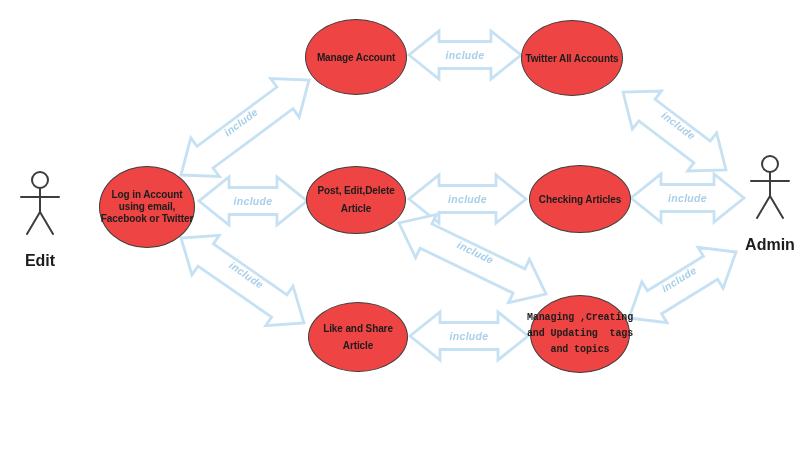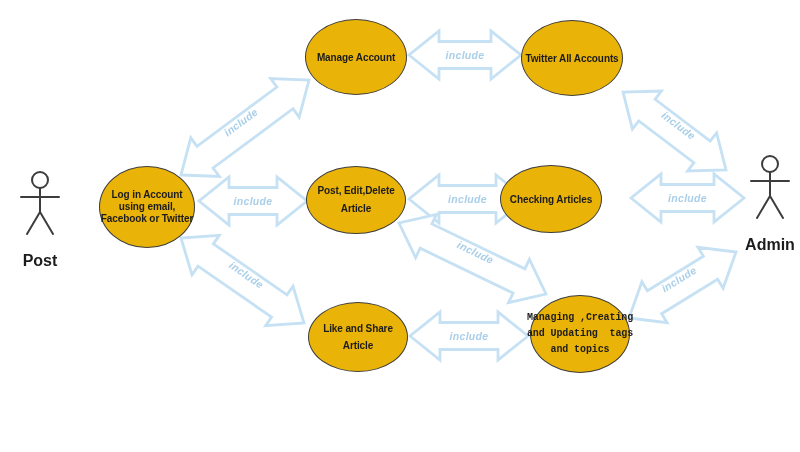--- a/index.html
+++ b/index.html
@@ -3,21 +3,21 @@
 <meta charset="utf-8">
 <style>
   html,body{margin:0;padding:0;background:#ffffff;}
   body{width:800px;height:452px;overflow:hidden;
        font-family:"Liberation Sans",sans-serif;}
   .stage{position:relative;width:800px;height:452px;background:#ffffff;}
   #arrow-layer{position:absolute;left:0;top:0;}
   .inc{font-family:"Liberation Sans",sans-serif;font-size:10.5px;
        font-style:italic;font-weight:600;text-anchor:middle;
        dominant-baseline:central;letter-spacing:.3px;}
-  .usecase{position:absolute;border-radius:50%;background:#eab308;
+  .usecase{position:absolute;border-radius:50%;background:#ef4444;
            display:flex;align-items:center;justify-content:center;
            text-align:center;box-sizing:border-box;}
   .uc-label{display:block;white-space:pre;font-weight:700;
             font-size:10px;letter-spacing:-0.1px;}
   .actor{position:absolute;width:60px;display:flex;flex-direction:column;
          align-items:center;}
   .stick circle,.stick line{fill:none;stroke-width:2;stroke-linecap:round;}
   .actor-label{font-size:16px;font-weight:700;margin-top:14px;}
 </style>
 </head>
@@ -55,41 +55,41 @@
       <div class="usecase" style="left: 305px; top: 19px; width: 102px; height: 76px; border: 1.6px solid rgb(61, 61, 61);">
         <span class="uc-label" style="line-height: 1.3; color: rgb(28, 28, 28);">Manage Account</span>
       </div>
       <div class="usecase" style="left: 521px; top: 20px; width: 102px; height: 76px; border: 1.6px solid rgb(61, 61, 61);">
         <span class="uc-label" style="line-height: 1.3; color: rgb(28, 28, 28);">Twitter All Accounts</span>
       </div>
       <div class="usecase" style="left: 306px; top: 166px; width: 100px; height: 68px; border: 1.6px solid rgb(61, 61, 61);">
         <span class="uc-label" style="line-height: 1.8; color: rgb(28, 28, 28);">Post, Edit,Delete
 Article</span>
       </div>
-      <div class="usecase" style="left: 500px; top: 165px; width: 102px; height: 68px; border: 1.6px solid rgb(61, 61, 61);">
+      <div class="usecase" style="left: 529px; top: 165px; width: 102px; height: 68px; border: 1.6px solid rgb(61, 61, 61);">
         <span class="uc-label" style="line-height: 1.3; color: rgb(28, 28, 28);">Checking Articles</span>
       </div>
       <div class="usecase" style="left: 308px; top: 302px; width: 100px; height: 70px; border: 1.6px solid rgb(61, 61, 61);">
         <span class="uc-label" style="line-height: 1.7; color: rgb(28, 28, 28);">Like and Share
 Article</span>
       </div>
       <div class="usecase" style="left: 530px; top: 295px; width: 100px; height: 78px; border: 1.6px solid rgb(61, 61, 61); font-family: Liberation Mono, monospace;">
         <span class="uc-label" style="line-height: 1.6; color: rgb(28, 28, 28);">Managing ,Creating
 and Updating  tags
 and topics</span>
       </div>
       <div class="actor" style="left: 10px; top: 170px;">
         <svg class="stick" width="46" height="68" viewBox="0 0 46 68" style="stroke:#3d3d3d">
           <circle cx="23" cy="10" r="8"></circle>
           <line x1="23" y1="18" x2="23" y2="42"></line>
           <line x1="4" y1="27" x2="42" y2="27"></line>
           <line x1="23" y1="42" x2="10" y2="64"></line>
           <line x1="23" y1="42" x2="36" y2="64"></line>
         </svg>
-        <span class="actor-label" style="color:#1c1c1c">Post</span>
+        <span class="actor-label" style="color:#1c1c1c">Edit</span>
       </div>
       <div class="actor" style="left: 740px; top: 154px;">
         <svg class="stick" width="46" height="68" viewBox="0 0 46 68" style="stroke:#3d3d3d">
           <circle cx="23" cy="10" r="8"></circle>
           <line x1="23" y1="18" x2="23" y2="42"></line>
           <line x1="4" y1="27" x2="42" y2="27"></line>
           <line x1="23" y1="42" x2="10" y2="64"></line>
           <line x1="23" y1="42" x2="36" y2="64"></line>
         </svg>
         <span class="actor-label" style="color:#1c1c1c">Admin</span>

